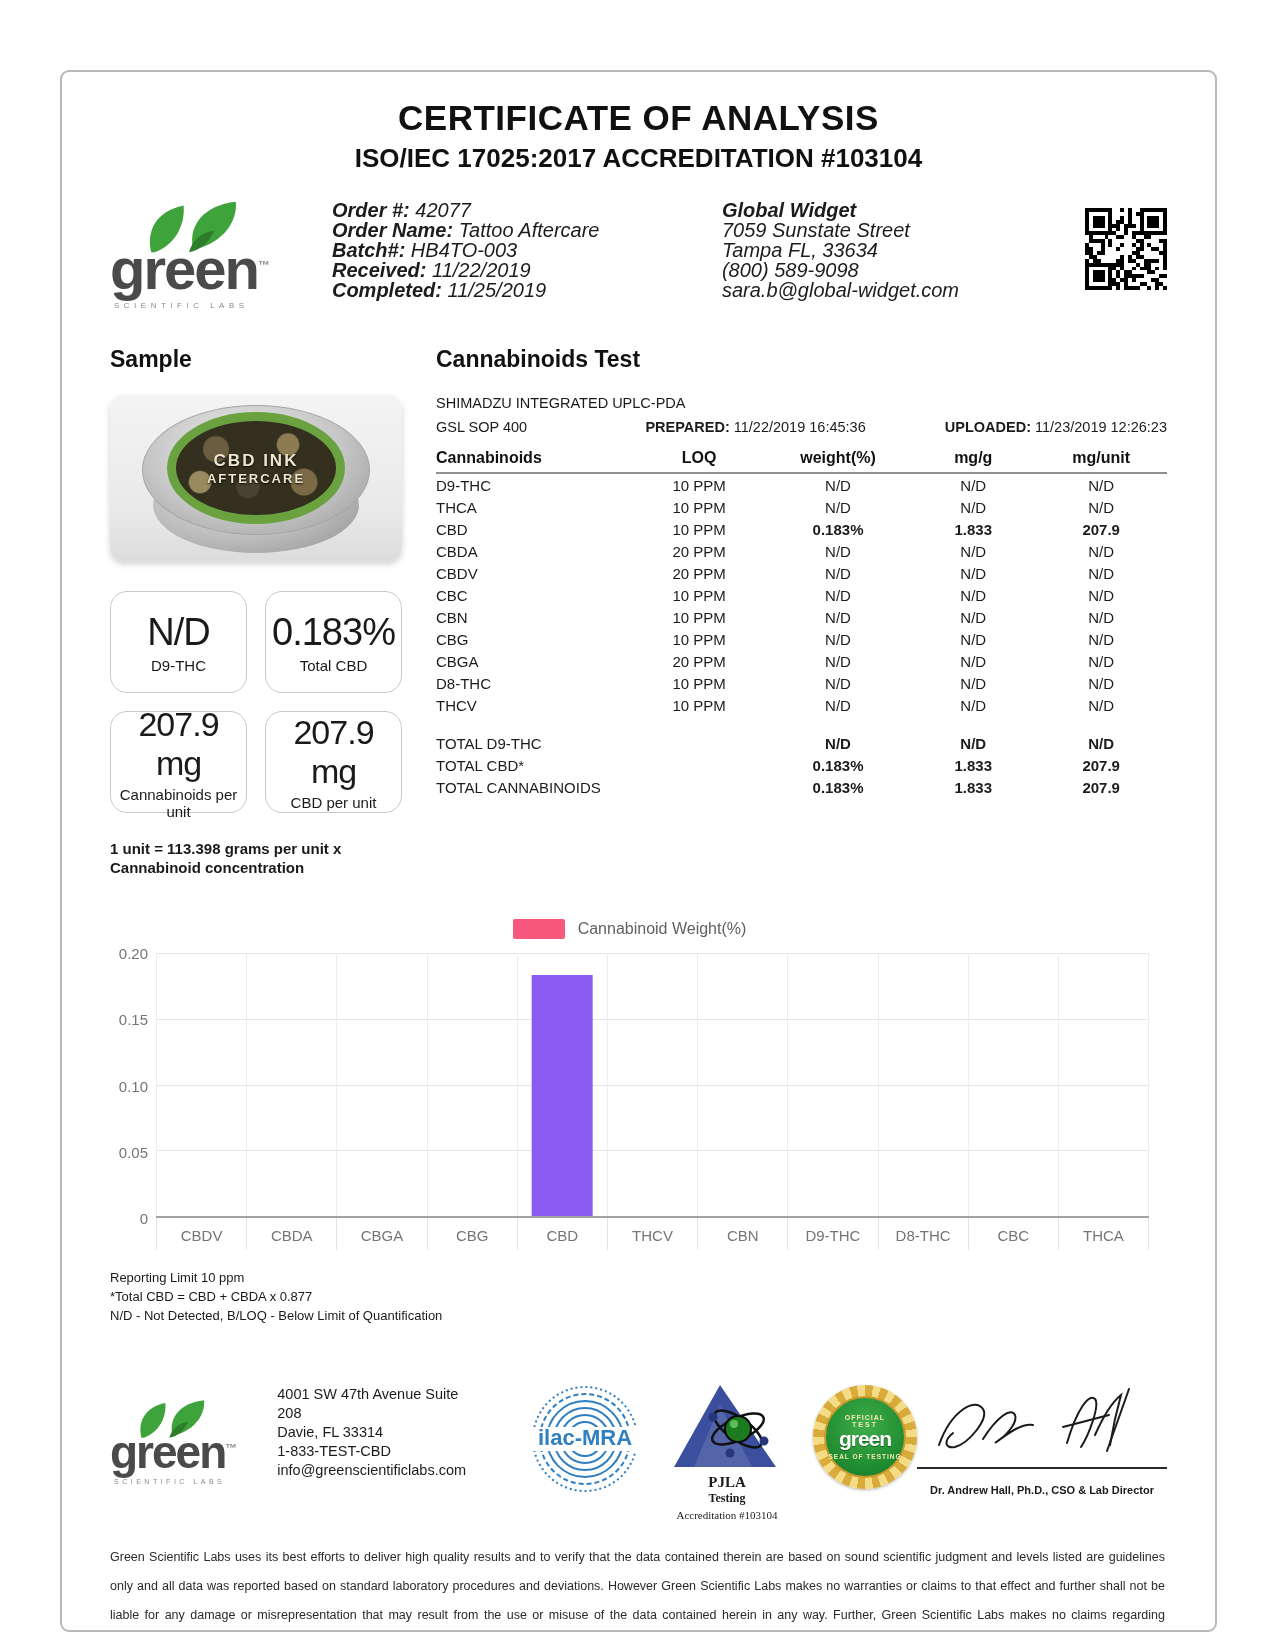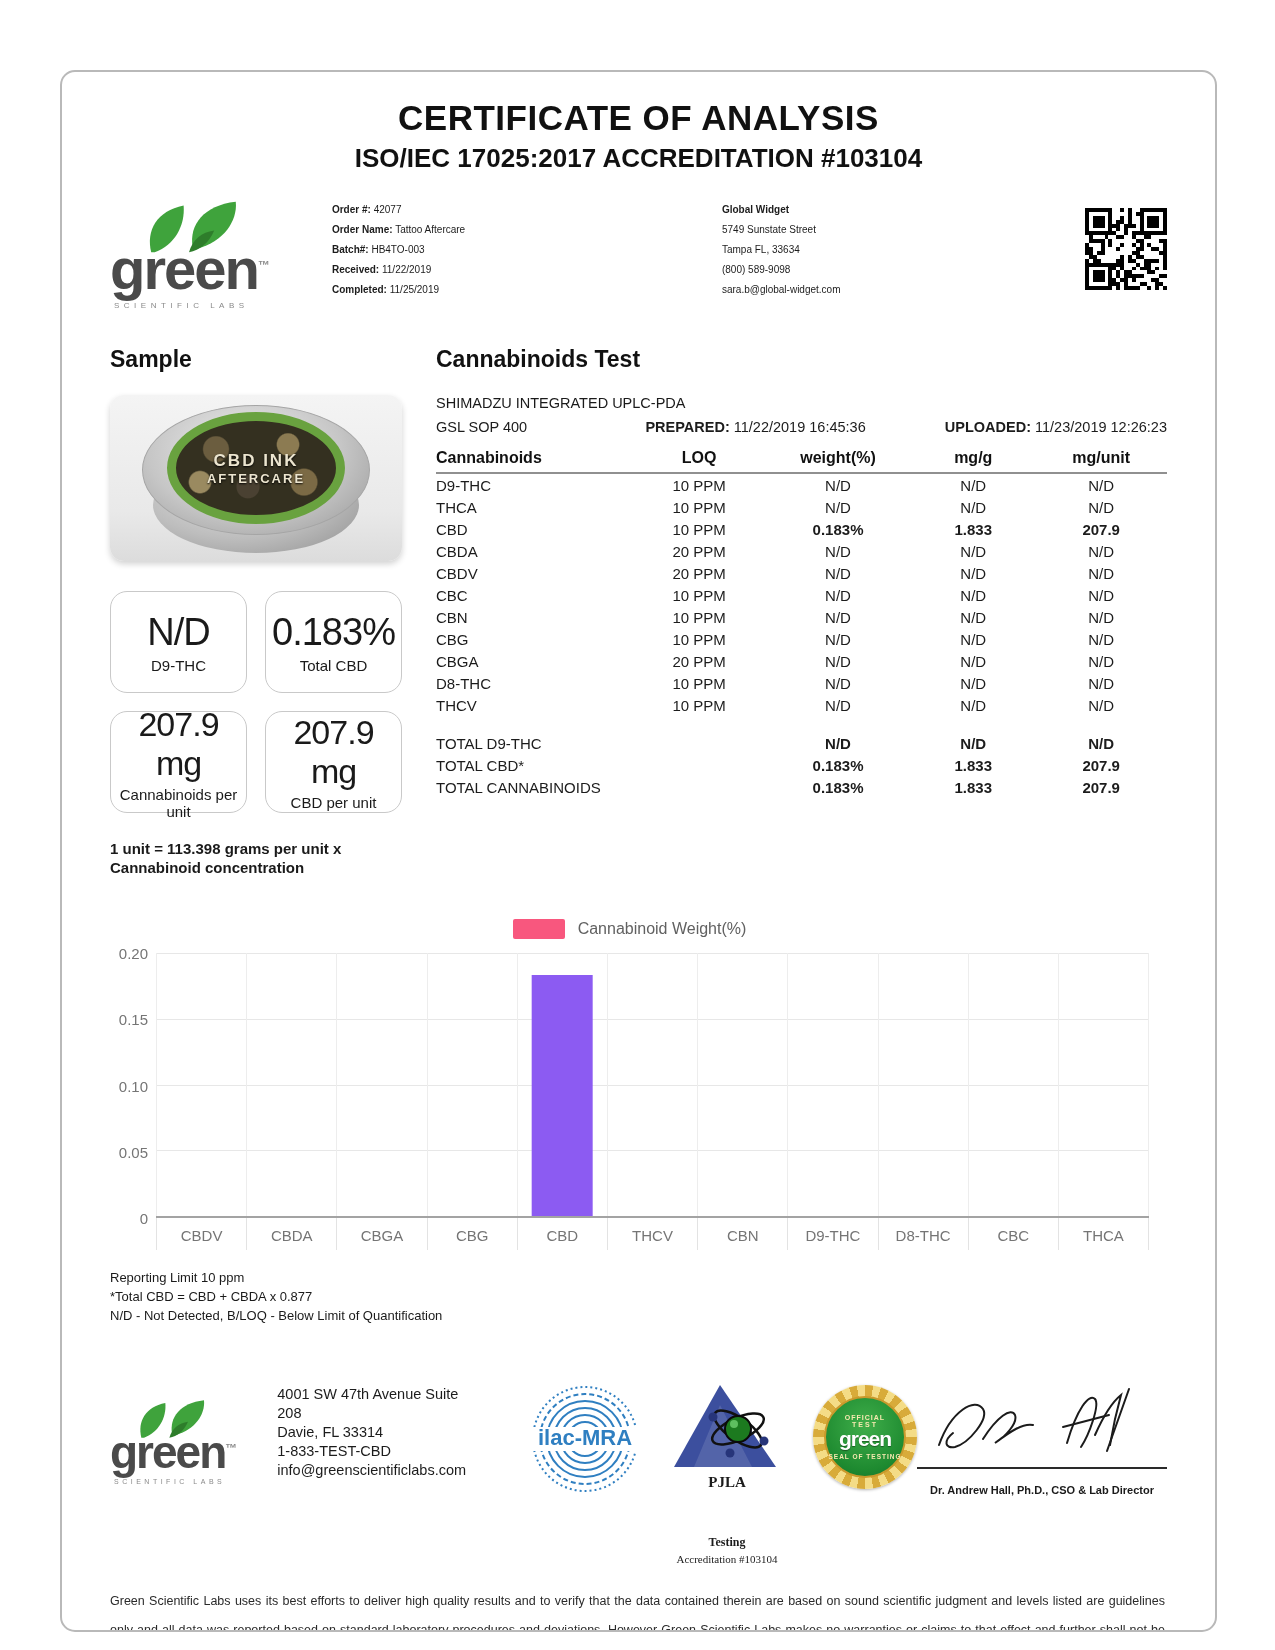--- a/index.html
+++ b/index.html
@@ -3,38 +3,38 @@
 <meta charset="utf-8">
 <style>
   * { box-sizing: border-box; margin: 0; padding: 0; }
   body {
     width: 1275px; height: 1650px; position: relative;
     background: #ffffff; color: #1c1c1c;
     font-family: "Liberation Sans", sans-serif;
   }
   .frame {
     position: absolute; left: 60px; top: 70px; width: 1157px; height: 1562px;
-    border: 2px solid #b9b9b9; border-radius: 15px;
+    border: 2px solid #b9b9b9; border-radius: 9px;
     padding: 26px 48px 0 48px; overflow: hidden; background: #fff;
   }
   
   .doc-header { text-align: center; }
   .doc-title { font-size: 35px; font-weight: 700; letter-spacing: .5px; color: #111; }
   .doc-subtitle { font-size: 26px; font-weight: 700; margin-top: 5px; color: #111; }
   
   .info-row { display: flex; margin-top: 26px; align-items: flex-start; }
   .logo { display: inline-block; text-align: left; }
   .logo .leaves { display: block; height: 54px; margin-left: 34px; margin-bottom: -14px; }
   .logo-word { font-size: 58px; font-weight: 700; color: #4a4a4a; letter-spacing: -2px; line-height: 1; }
   .logo-word sup { font-size: 12px; color: #8a8a8a; letter-spacing: 0; }
   .logo-tag { font-size: 8px; letter-spacing: 4.5px; color: #8a8a8a; margin-top: 3px; margin-left: 4px; }
   .logo-sm .leaves { height: 40px; margin-left: 26px; margin-bottom: -10px; }
   .logo-sm .logo-word { font-size: 46px; }
   .logo-sm .logo-tag { font-size: 7px; letter-spacing: 3.5px; }
-  .info-block { font-size: 10px; line-height: 20px; }
+  .info-block { font-size: 20px; line-height: 20px; font-style: italic; }
   .info-block .kv b { font-weight: 700; }
   .order-block { margin-left: 62px; width: 390px; }
   .client-block { width: 300px; }
   .client-block .client-name { font-weight: 700; }
   .qr-wrap { margin-left: auto; margin-top: 8px; width: 82px; height: 82px; }
   .qr-wrap svg { width: 82px; height: 82px; }
   
   .main-cols { display: flex; margin-top: 36px; }
   .sample-col { width: 300px; flex: 0 0 300px; }
   .section-h { font-size: 23px; font-weight: 700; color: #111; }
@@ -120,21 +120,21 @@
   
   .footnotes { margin-top: 18px; font-size: 13px; line-height: 19px; color: #1a1a1a; }
   
   .footer-row { display: flex; align-items: flex-start; margin-top: 58px; }
   .footer-row .logo-sm { margin-top: 16px; }
   .address { margin-left: 40px; margin-top: 2px; font-size: 14.5px; line-height: 19px; }
   .cert-logos { display: flex; align-items: flex-start; margin-left: 48px; gap: 26px; }
   .ilac { width: 112px; text-align: center; }
   .pjla { width: 120px; text-align: center; font-family: "Liberation Serif", serif; }
   .pjla .pjla-name { font-size: 15px; font-weight: 700; margin-top: 1px; }
-  .pjla .pjla-sub { font-size: 12px; font-weight: 700; margin-top: 44px; }
+  .pjla .pjla-sub { font-size: 12px; font-weight: 700; }
   .pjla .pjla-acc { font-size: 11px; margin-top: 3px; color: #222; }
   .seal {
     width: 104px; height: 104px; border-radius: 50%; position: relative; margin-top: 2px;
     background: repeating-conic-gradient(#d8ab3a 0deg 9deg, #f4dc86 9deg 18deg);
     box-shadow: 0 1px 3px rgba(0,0,0,.3);
     display: flex; align-items: center; justify-content: center;
   }
   .seal-inner {
     width: 82px; height: 82px; border-radius: 50%;
     background: radial-gradient(circle at 50% 35%, #3fae4a 0%, #1e8a30 70%, #14702a 100%);
@@ -178,21 +178,21 @@
     <div class="info-block order-block">
         <div class="kv"><b>Order #:</b> 42077</div>
         <div class="kv"><b>Order Name:</b> Tattoo Aftercare</div>
         <div class="kv"><b>Batch#:</b> HB4TO-003</div>
         <div class="kv"><b>Received:</b> 11/22/2019</div>
         <div class="kv"><b>Completed:</b> 11/25/2019</div>
       </div>
     <div class="info-block client-block">
       <div class="client-name">Global Widget</div>
       <div>
-          <div>5749 Sunstate Street</div>
+          <div>7059 Sunstate Street</div>
           <div>Tampa FL, 33634</div>
           <div>(800) 589-9098</div>
           <div>sara.b@global-widget.com</div>
         </div>
     </div>
     <div class="qr-wrap">
       <svg viewBox="0 0 21 21" shape-rendering="crispEdges">
           <rect x="0" y="0" width="1" height="1" fill="#000"></rect>
           <rect x="1" y="0" width="1" height="1" fill="#000"></rect>
           <rect x="2" y="0" width="1" height="1" fill="#000"></rect>

